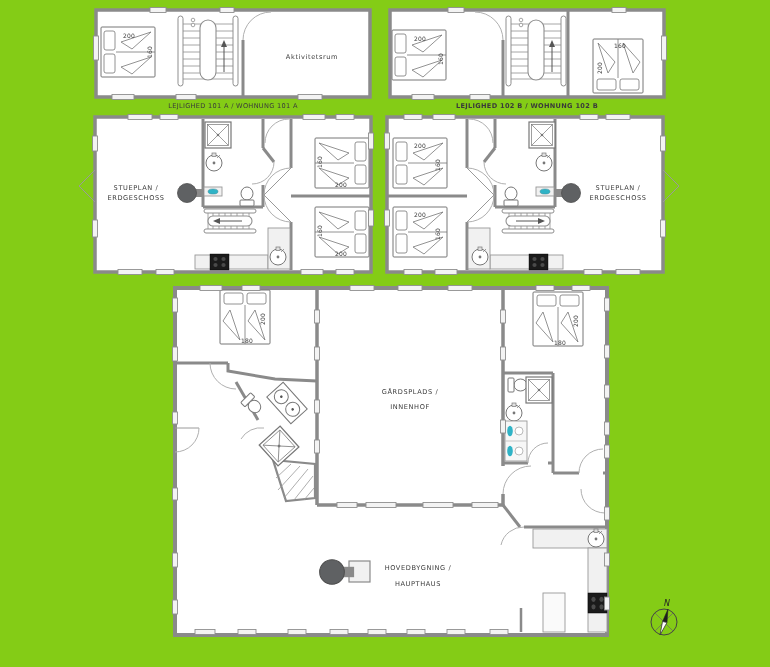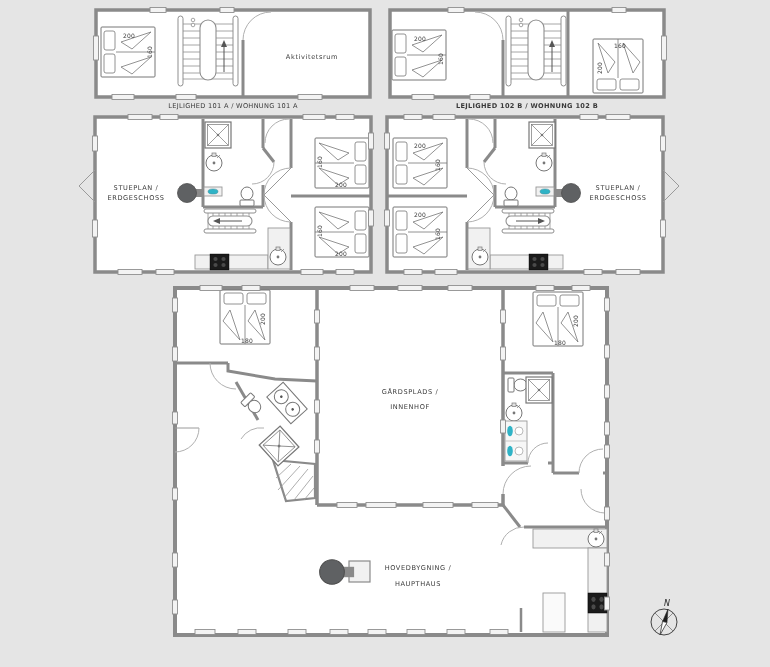--- a/index.html
+++ b/index.html
@@ -1,16 +1,16 @@
 <!DOCTYPE html>
 <html><head>
 <meta charset="utf-8">
 <style>
   html,body{margin:0;padding:0;background:#ffffff;}
-  .canvas{width:770px;height:667px;position:relative;background:#e5e5e5;overflow:hidden;
+  .canvas{width:770px;height:667px;position:relative;background:#84cc16;overflow:hidden;
           font-family:"DejaVu Sans", sans-serif;}
   svg{display:block}
   svg text{fill:#3a3a3a;font-family:"DejaVu Sans", sans-serif;}
   .dim{font-size:6px;letter-spacing:.2px;}
   .room{font-size:6.6px;letter-spacing:.6px;}
   .title{font-size:6.6px;letter-spacing:.3px;}
   .title.bold{font-weight:700;}
   .wall{stroke:#8a8a8a;fill:none;}
   .wallf{stroke:#8a8a8a;fill:#ffffff;}
   .arc{stroke:#b0b0b0;stroke-width:1;fill:none;}

